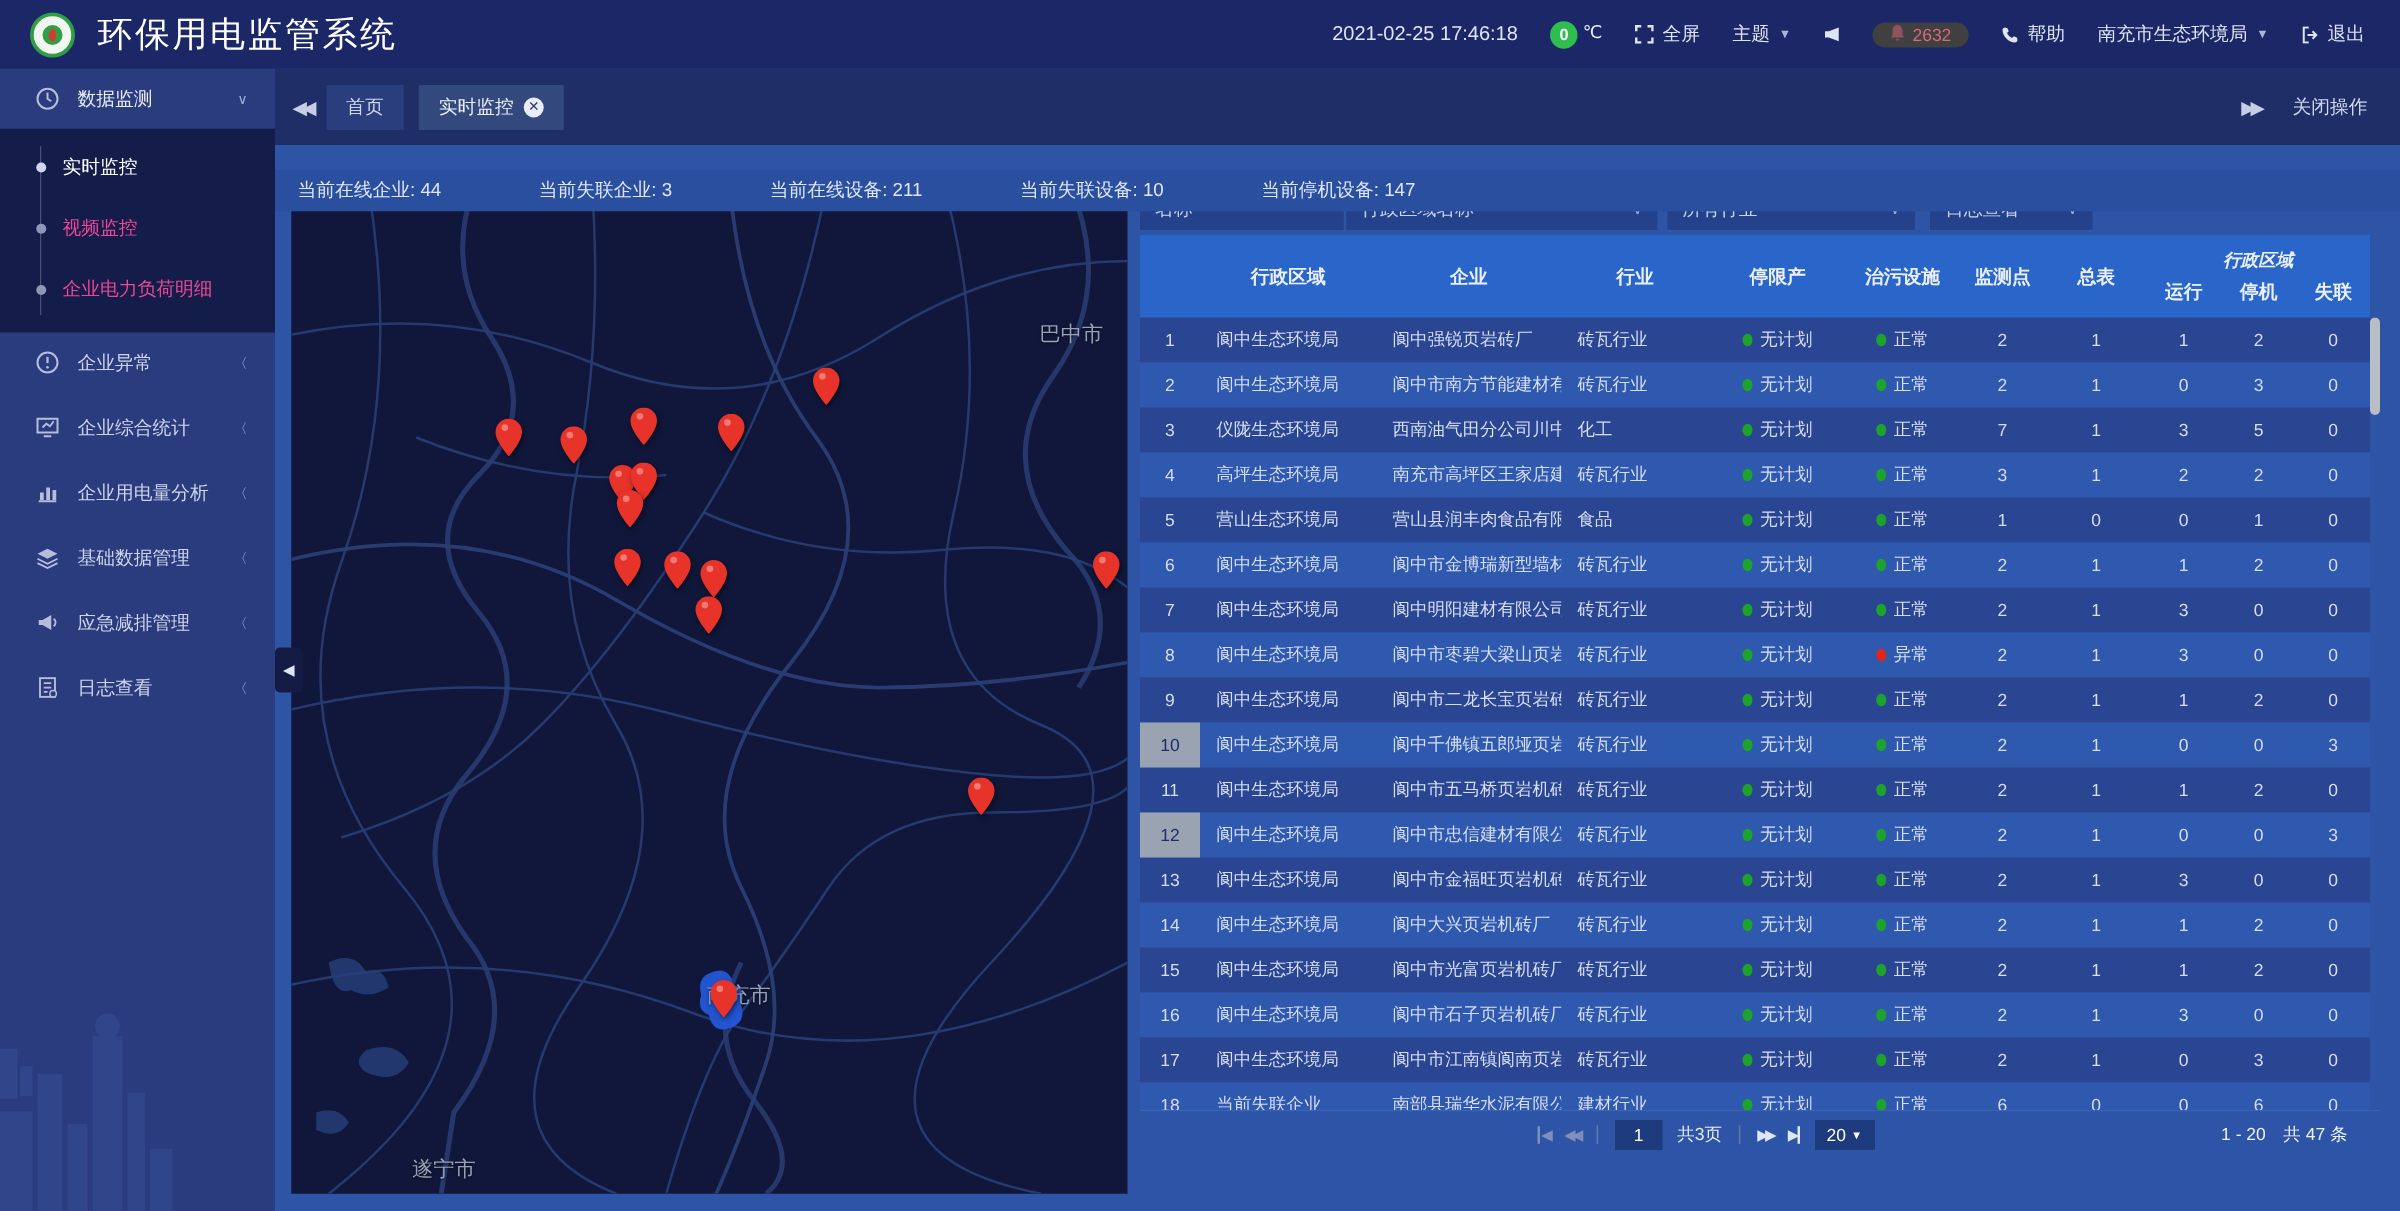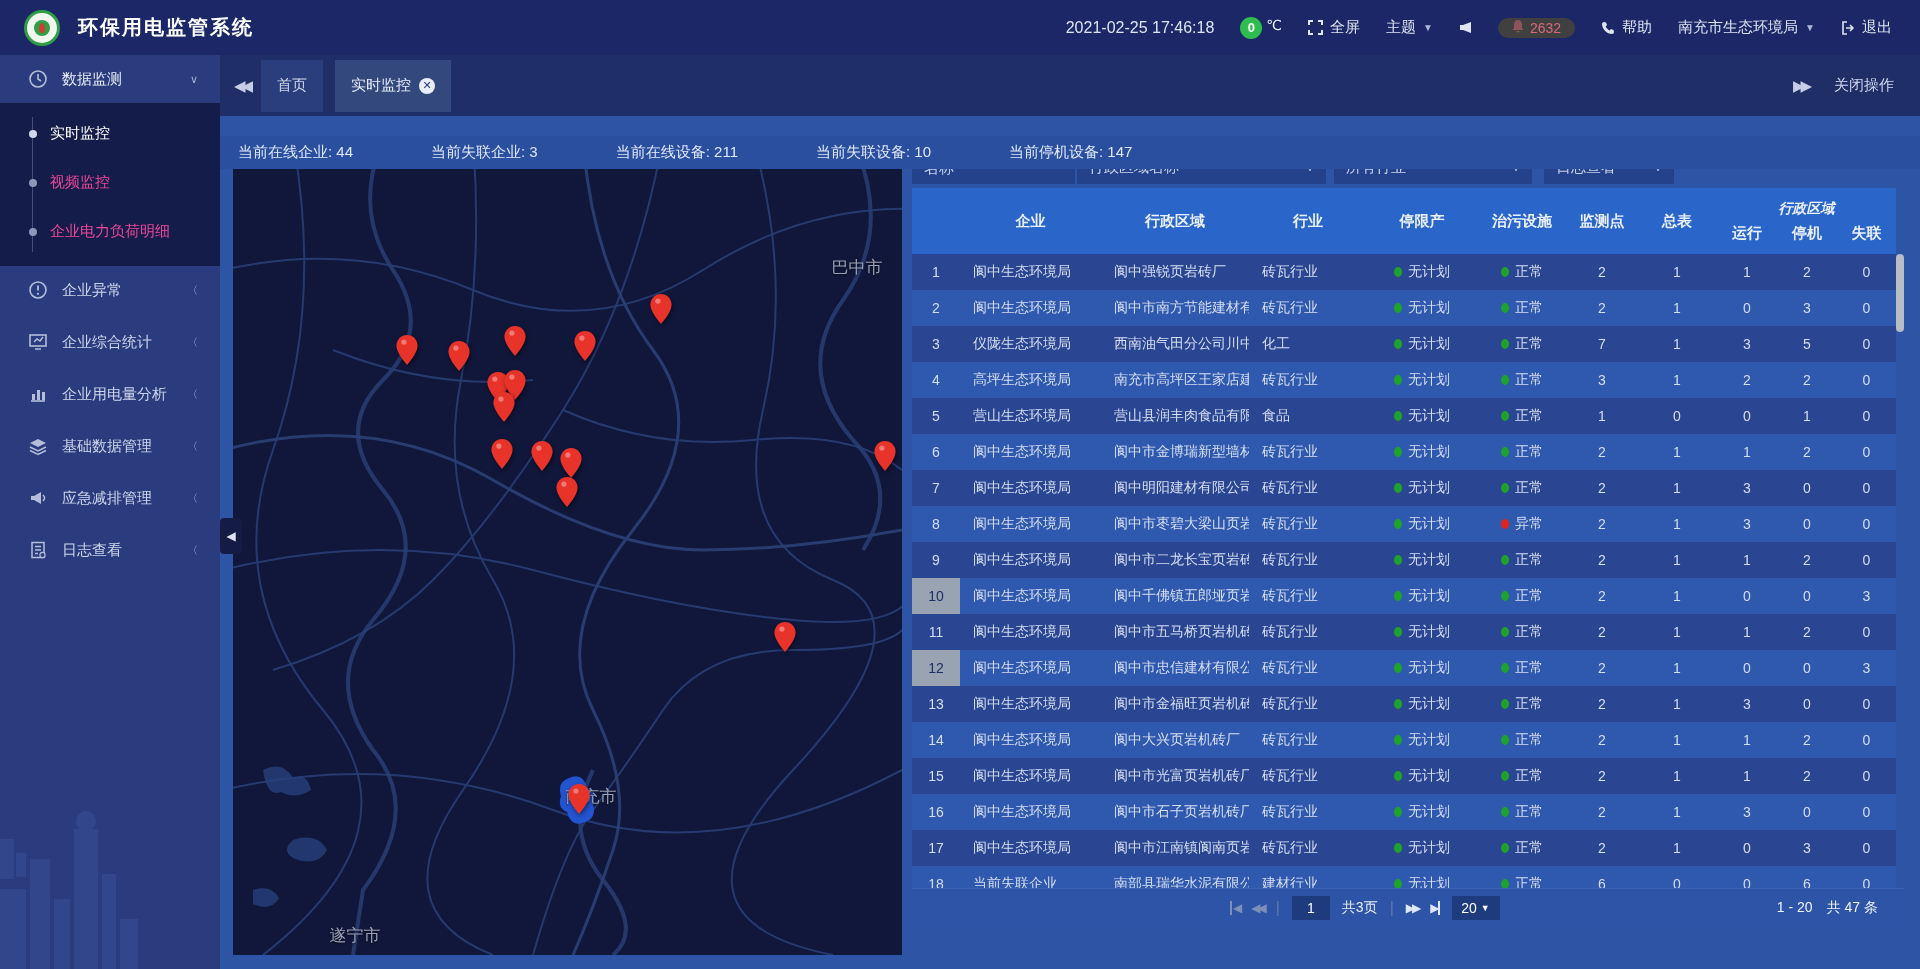--- a/index.html
+++ b/index.html
@@ -8,21 +8,21 @@
   body { position:relative; background:#2e54a5; }
 
   
   .app-header { position:absolute; left:0; top:0; width:1920px; height:55px;
     background:#1b2766; display:flex; align-items:center; color:#e3e8f6; z-index:30; }
   .logo { width:36px; height:36px; border-radius:50%; background:#f2f6f0;
     border:3px solid #2f9e44; margin-left:24px; display:flex; align-items:center; justify-content:center; }
   .logo-inner { width:16px; height:16px; border-radius:50%; background:#2f9e44; position:relative; }
   .logo-inner::after { content:""; position:absolute; left:5px; top:3px; width:6px; height:10px;
     background:#d23c32; border-radius:50% 50% 50% 50%/60% 60% 40% 40%; }
-  .app-title { font-size:20px; font-weight:bold; letter-spacing:2px; margin-left:18px; color:#ffffff; }
+  .app-title { font-size:28px; font-weight:normal; letter-spacing:2px; margin-left:18px; color:#ffffff; }
   .header-right { margin-left:auto; display:flex; align-items:center; gap:26px; padding-right:28px; font-size:15px; }
   .datetime { font-size:16px; color:#dfe4f2; }
   .temp-wrap { display:flex; align-items:flex-start; gap:4px; }
   .temp-badge { width:22px; height:22px; border-radius:50%; background:#2ebd4e; color:#fff;
     font-size:13px; font-weight:bold; display:flex; align-items:center; justify-content:center; }
   .temp-unit { font-size:14px; color:#eef1fa; }
   .hdr-item { display:flex; align-items:center; gap:7px; cursor:pointer; color:#dfe4f2; white-space:nowrap; }
   .hdr-item svg { display:block; }
   .caret-down { font-size:10px; color:#aab6d8; }
   .notif-pill { background:#404040; border-radius:11px; padding:2px 14px; color:#d9687d;
@@ -44,21 +44,21 @@
     background:#8d97ba; }
   .side-sub-item.active .dot { background:#cfd6ee; }
   .side-sub::before { content:""; position:absolute; left:32px; top:14px; bottom:14px; width:1px; background:#454f77; }
   .side-plain { height:52px; }
   .skyline { position:absolute; left:0; bottom:0; width:220px; height:200px; opacity:.45; pointer-events:none; }
 
   
   .tabstrip { position:absolute; left:220px; top:55px; width:1700px; height:61px;
     background:#1f2e66; display:flex; align-items:center; z-index:10; }
   .tab-nav-left { margin-left:14px; color:#c6cde4; font-size:15px; letter-spacing:-4px; cursor:pointer; }
-  .tab { height:52px; margin-left:12px; padding:16px 16px; display:flex; align-items:center; gap:8px;
+  .tab { height:36px; margin-left:12px; padding:16px 16px; display:flex; align-items:center; gap:8px;
     background:#2a3d7c; color:#cfd6ea; font-size:15px; cursor:pointer; }
   .tab.active { background:#33497e; color:#e8edf8; }
   .tab-close { width:16px; height:16px; border-radius:50%; background:#e8edf8; color:#2a3d7c;
     font-size:11px; font-weight:bold; display:flex; align-items:center; justify-content:center; }
   .tabstrip-right { margin-left:auto; display:flex; align-items:center; gap:26px; padding-right:26px; }
   .tab-nav-right { color:#c6cde4; font-size:15px; letter-spacing:-4px; cursor:pointer; }
   .close-ops { color:#cfd8f0; font-size:15px; cursor:pointer; }
 
   
   .stats-bar { position:absolute; left:220px; top:116px; width:1700px; height:33px;
@@ -433,22 +433,22 @@
       <span class="chev">∨</span>
     </div>
     <div class="f-box f-status">
       <span>日志查看</span>
       <span class="chev">∨</span>
     </div>
   </div>
 
   <div class="table-header grid-cols">
     <div class="th"></div>
+    <div class="th">行政区域</div>
     <div class="th">企业</div>
-    <div class="th">行政区域</div>
     <div class="th">行业</div>
     <div class="th">停限产</div>
     <div class="th">治污设施</div>
     <div class="th">监测点</div>
     <div class="th">总表</div>
     <div class="th-group-wrap">
       <div class="th-group-label">行政区域</div>
       <div class="th-group-cols">
         <div class="th">运行</div>
         <div class="th">停机</div>

